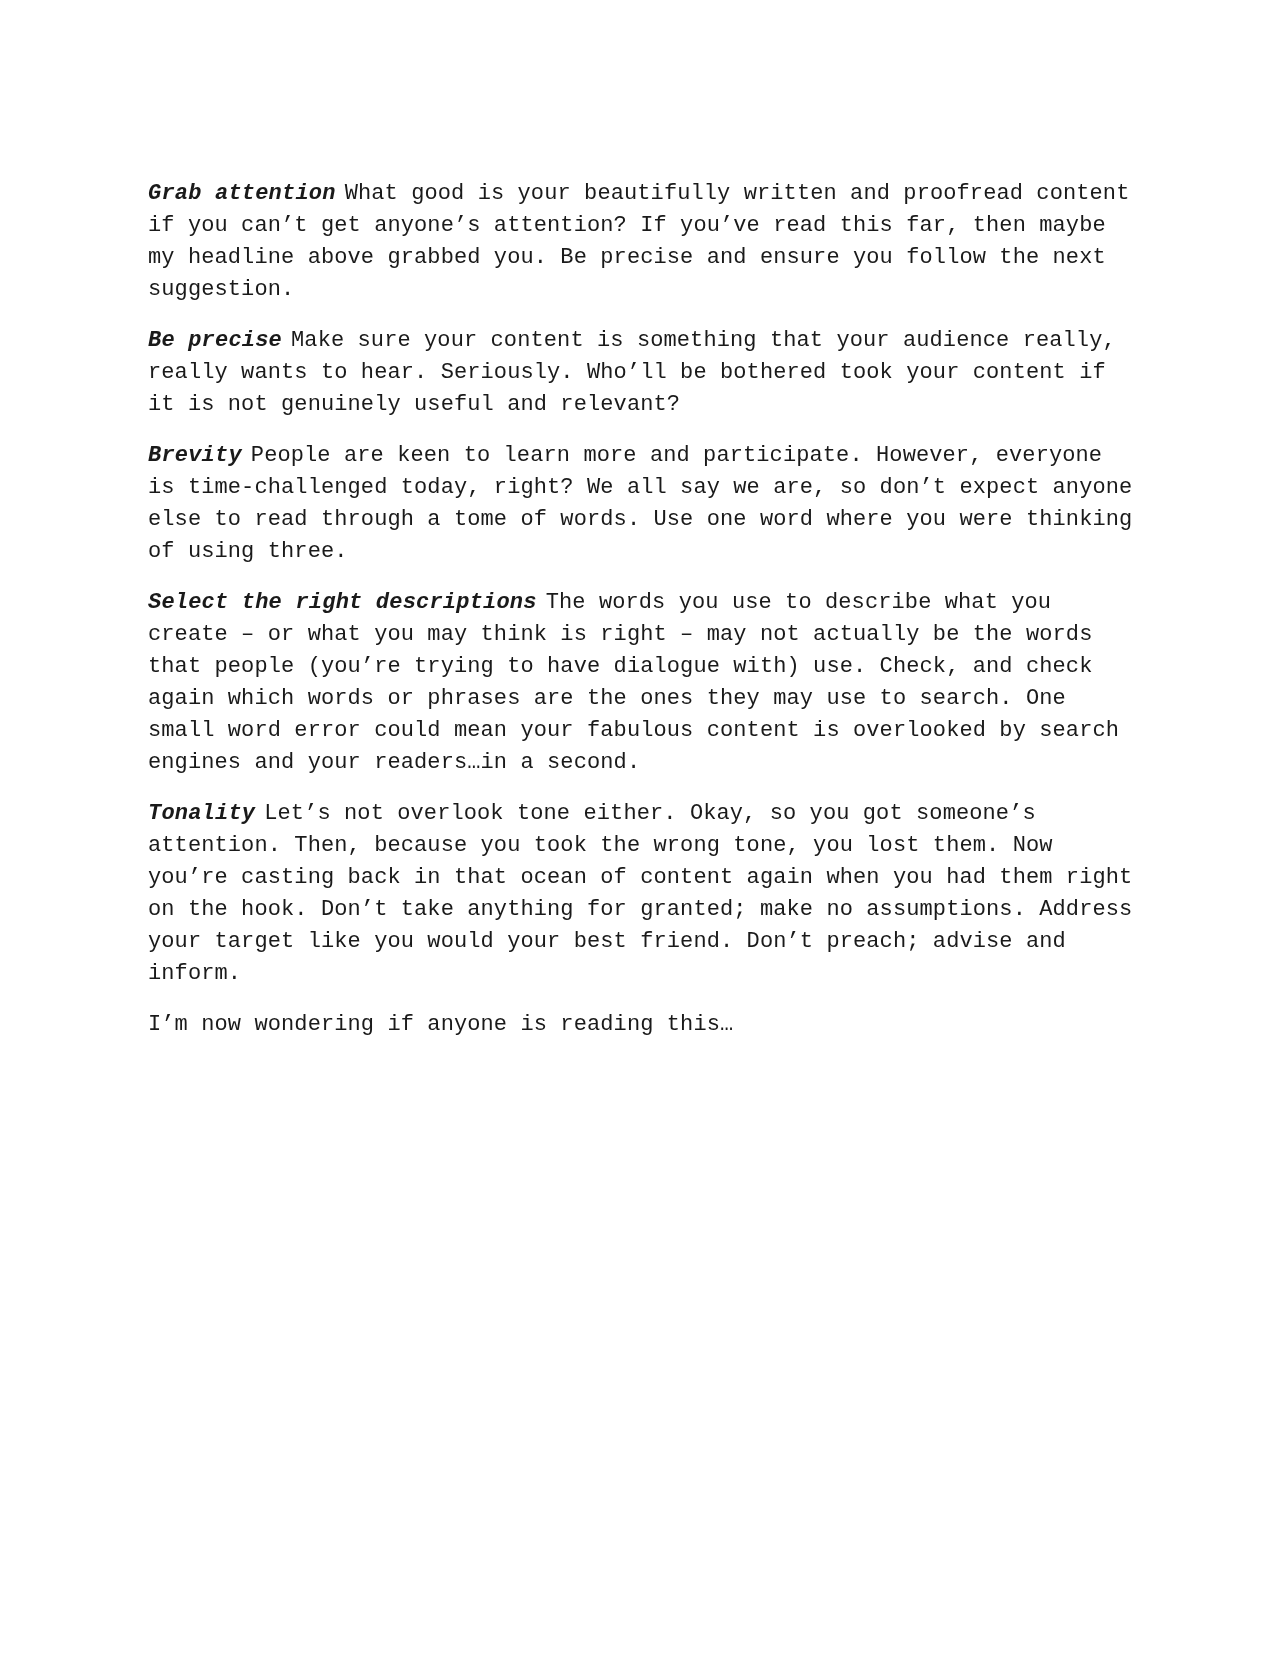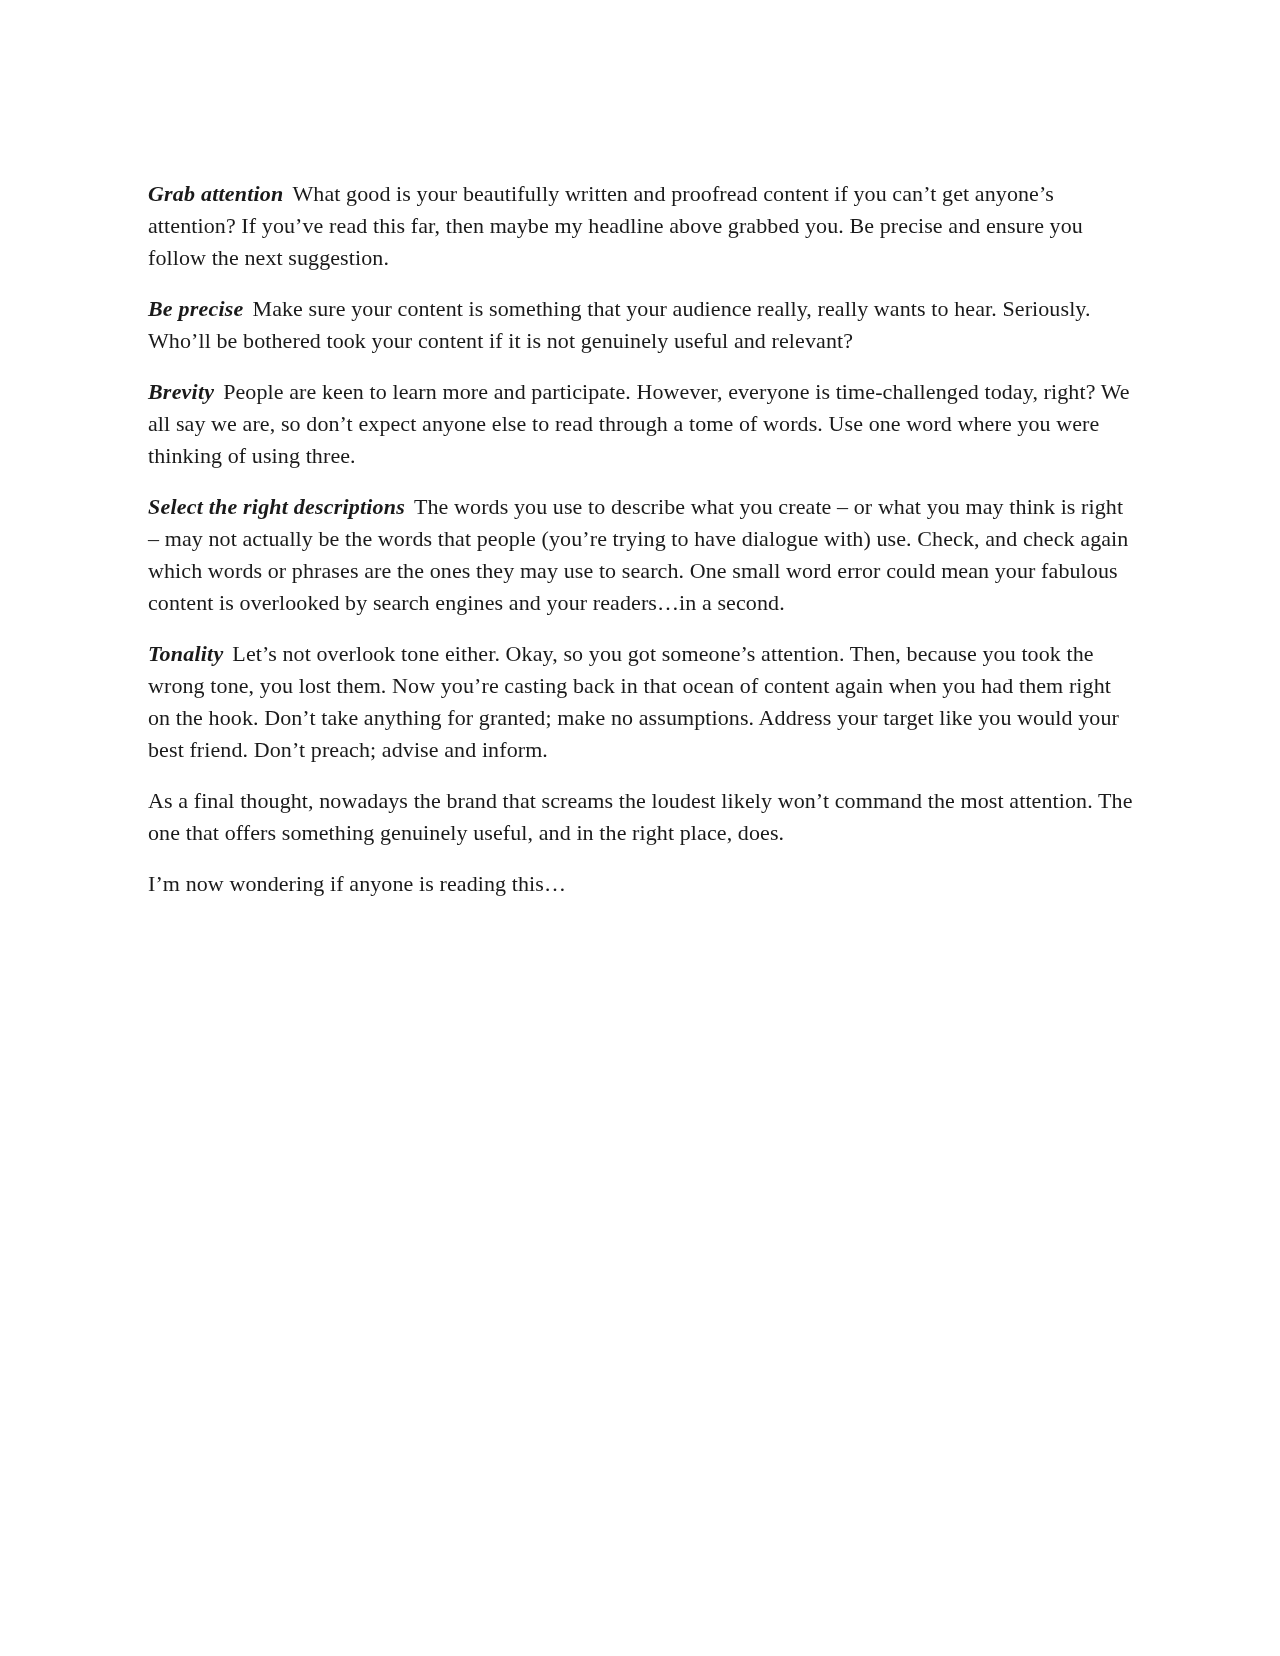--- a/index.html
+++ b/index.html
@@ -6,21 +6,21 @@
     margin: 0;
     padding: 0;
     background: #ffffff;
   }
   .page {
     position: relative;
     width: 1280px;
     height: 1656px;
     background: #ffffff;
     overflow: hidden;
-    font-family: Liberation Serif, serif;
+    font-family: Liberation Mono, monospace;
   }
   .content {
     position: absolute;
     left: 148px;
     top: 178px;
     width: 986px;
     color: #1a1a1a;
     font-size: 22px;
     line-height: 32px;
     letter-spacing: 0.1px;
@@ -53,18 +53,17 @@
   <p class="para"><span class="lead">Be precise</span><span class="body-text">Make sure your content is something that your audience really, really wants to hear. Seriously. Who’ll be bothered took your content if it is not genuinely useful and relevant?</span></p>
 
   <p class="para"><span class="lead">Brevity</span><span class="body-text">People are keen to learn more and participate. However, everyone is time-challenged today, right? We all say we are, so don’t expect anyone else to read through a tome of words. Use one word where you were thinking of using three.</span></p>
 
 
   <p class="para"><span class="lead">Select the right descriptions</span><span class="body-text">The words you use to describe what you create – or what you may think is right – may not actually be the words that people (you’re trying to have dialogue with) use. Check, and check again which words or phrases are the ones they may use to search. One small word error could mean your fabulous content is overlooked by search engines and your readers…in a second.</span></p>
 
   <p class="para"><span class="lead">Tonality</span><span class="body-text">Let’s not overlook tone either. Okay, so you got someone’s attention. Then, because you took the wrong tone, you lost them. Now you’re casting back in that ocean of content again when you had them right on the hook. Don’t take anything for granted; make no assumptions. Address your target like you would your best friend. Don’t preach; advise and inform.</span></p>
 
 
-  <p class="para"><span class="body-text">As a final thought, nowadays the brand that screams the loudest likely won’t command the most attention. The one that offers something genuinely useful, and in the right place, does.</span></p>
 
 
   <p class="para"><span class="body-text">I’m now wondering if anyone is reading this…</span></p>
 </div>
 </div>
 
 </body></html>

